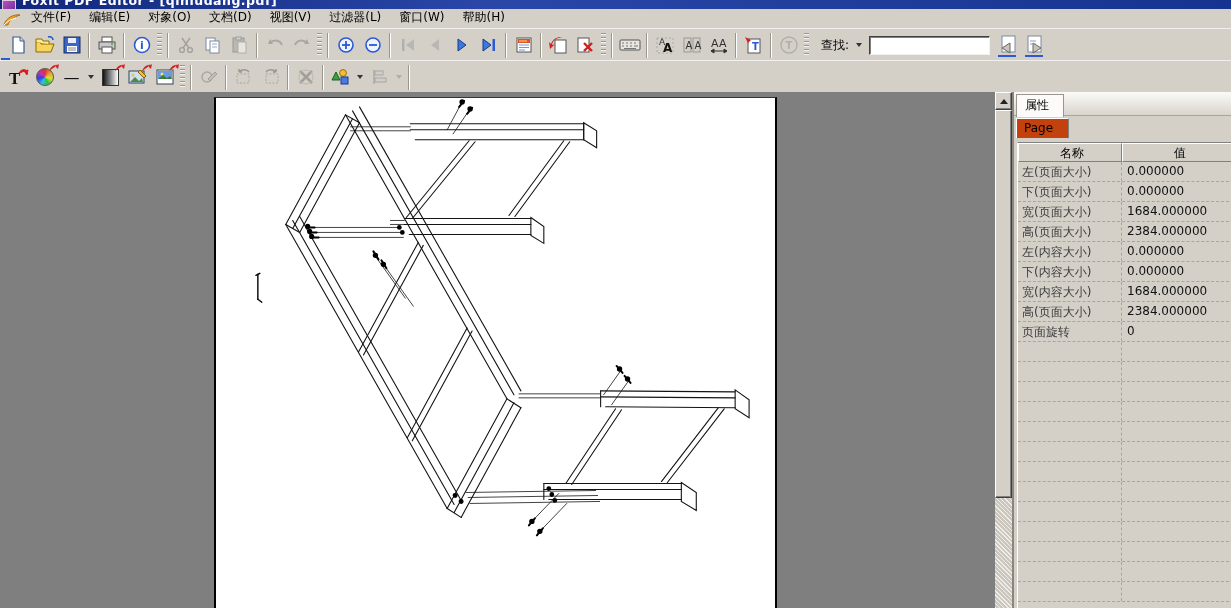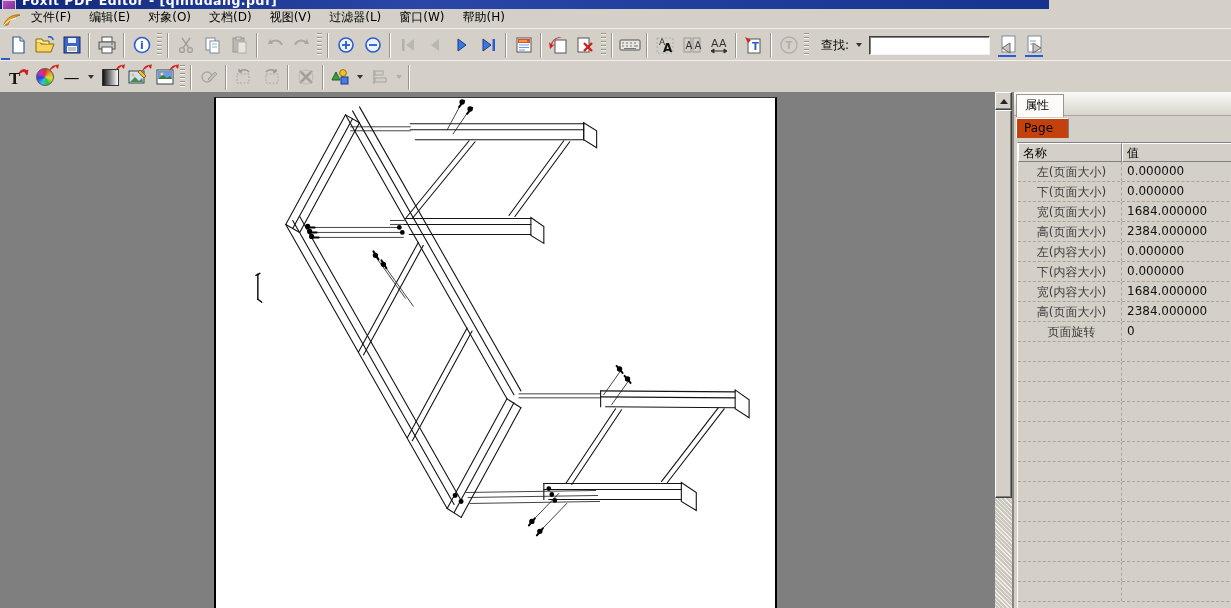--- a/index.html
+++ b/index.html
@@ -1,20 +1,20 @@
 <!DOCTYPE html>
 <html><head>
 <meta charset="utf-8">
 <style>
   html,body{margin:0;padding:0;}
   body{width:1231px;height:608px;overflow:hidden;background:#d4d0c8;
        font-family:"DejaVu Sans","Liberation Sans",sans-serif;font-size:12px;color:#000;
        position:relative;-webkit-font-smoothing:none;}
   
-  .titlebar{position:absolute;left:0;top:0;width:1049px;height:9px;overflow:hidden;
+  .titlebar{position:absolute;left:0;top:0;width:1231px;height:9px;overflow:hidden;
             background:linear-gradient(90deg,#10277c,#2a47a8 40%,#16338f);}
   .titlebar .appico{position:absolute;left:2px;top:0;width:12px;height:9px;
             background:linear-gradient(135deg,#c050c0,#7030a0);border:1px solid #dcd;}
   .titlebar .ttl{position:absolute;left:22px;top:-7px;color:#fff;font-weight:bold;
             font-size:12.5px;letter-spacing:.5px;white-space:nowrap;}
   
   .menubar{position:absolute;left:0;top:9px;width:1231px;height:19px;background:#d4d0c8;
            display:flex;align-items:flex-end;border-bottom:1px solid #c8c4bc;}
   .menubar .menulogo{width:20px;height:16px;margin-left:2px;}
   .menu-item{padding:1px 9px 2px 9px;white-space:nowrap;cursor:default;}
@@ -63,26 +63,26 @@
   .ptitle-tab{position:absolute;left:2px;top:2px;padding:2px 14px 3px 8px;background:#fcfbf9;
          border:1px solid #9a968e;border-bottom:none;}
   .ptab-strip{position:absolute;left:0;top:24px;width:100%;height:22px;}
   .ptab{position:absolute;left:2px;top:2px;width:44px;padding:2px 0 3px 7px;background:#c2410c;
          border:1px solid #808080;border-left-color:#fff;border-top-color:#fff;border-bottom:none;}
   .pgrid{position:absolute;left:3px;top:50px;width:216px;height:466px;overflow:hidden;
          border-top:1px solid #808080;border-left:1px solid #fff;}
   .ghead{display:flex;height:19px;background:#d4d0c8;}
   .ghead .gc{border-right:1px solid #808080;border-bottom:1px solid #808080;
              border-top:1px solid #fff;border-left:1px solid #fff;
-             padding:1px 0 0 4px;box-sizing:border-box;}
+             padding:1px 0 0 4px;box-sizing:border-box;text-align:center;}
   .gc1{width:104px;flex:none;}
   .gc2{flex:1;}
   .grow{display:flex;height:20px;box-sizing:border-box;border-bottom:1px dashed #a9a59d;}
   .grow .gn{width:104px;flex:none;box-sizing:border-box;border-right:1px dashed #a9a59d;
-            padding:2px 0 0 4px;color:#3c3c3c;overflow:hidden;white-space:nowrap;text-align:center;}
+            padding:2px 0 0 4px;color:#3c3c3c;overflow:hidden;white-space:nowrap;}
   .grow .gv{flex:1;padding:2px 0 0 5px;color:#111;overflow:hidden;white-space:nowrap;}
   svg{display:block;}
 </style>
 </head>
 <body>
 
 <div class="titlebar">
   <span class="appico"></span>
   <span class="ttl">Foxit PDF Editor - [qinludang.pdf]</span>
 </div>

